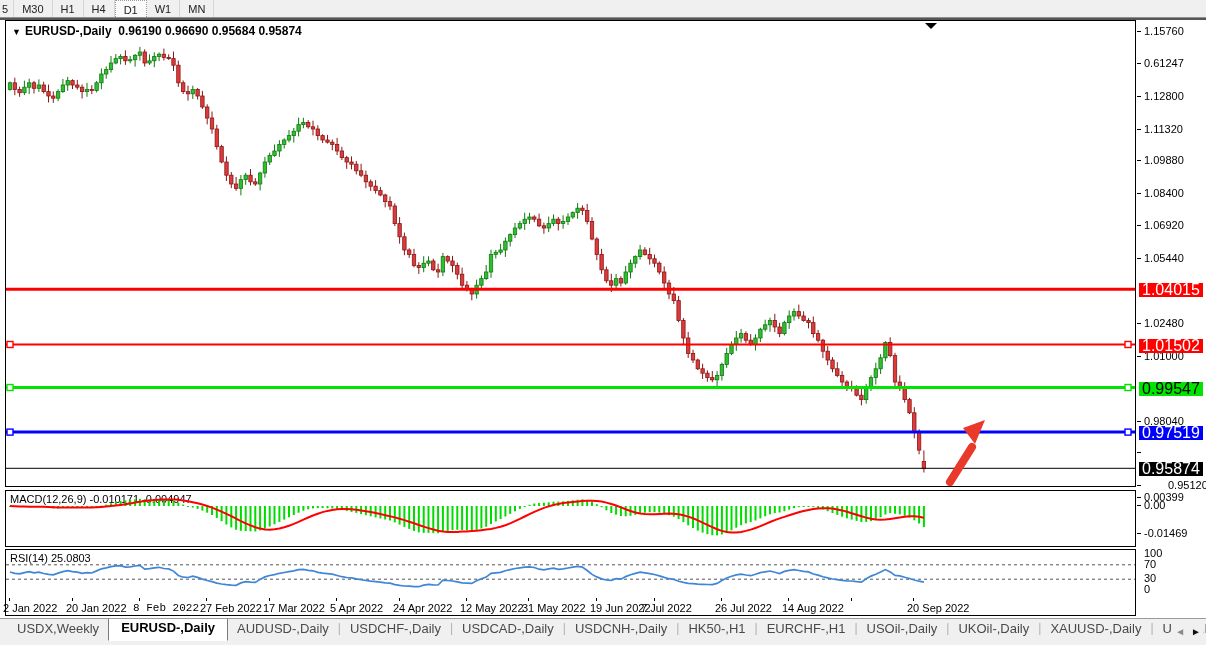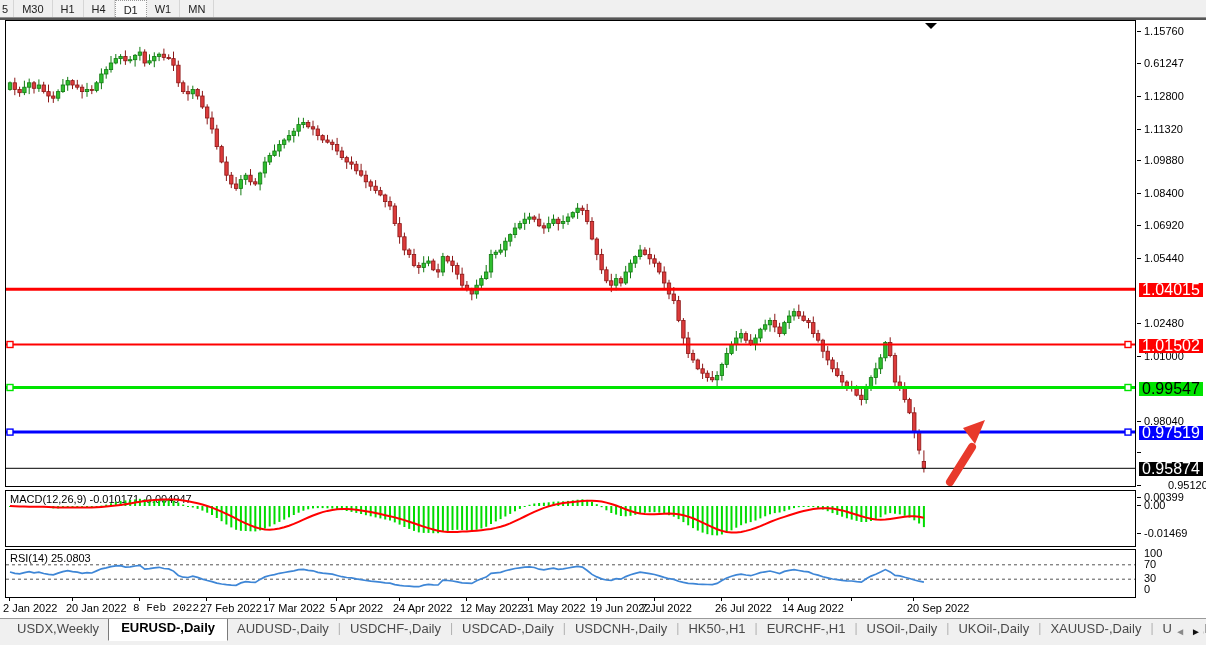--- a/index.html
+++ b/index.html
@@ -14,21 +14,21 @@
     display:flex; align-items:center; cursor:default; }
   .tf-btn.first { padding:1px 5px 0 2px; }
   .tf-btn.active { background:#fafafa; border:1px dotted #9a9a9a; border-bottom:none; }
   #toolbar-edge { position:absolute; left:0; top:17px; width:1206px; height:3px;
     background:#565656; border-top:1px solid #8f8f8f; }
 
   
   .pane { position:absolute; left:5px; width:1131px; background:#fff; border:1px solid #000; }
   #price-pane { top:20px; height:467px; }
   #macd-pane  { top:490px; height:57px; }
-  #rsi-pane   { top:549px; height:49px; }
+  #rsi-pane   { top:549px; height:67px; }
   .pane svg { position:absolute; left:0; top:0; z-index:2; }
 
   #chart-title { position:absolute; left:6px; top:3px; z-index:3; font-size:12px;
     font-weight:700; color:#000; white-space:nowrap; pointer-events:none; }
   #chart-title .caret { font-size:9px; margin-right:4px; }
 
   .ind-label { position:absolute; left:4px; top:2px; z-index:1; font-size:11px;
     color:#000; white-space:nowrap; pointer-events:none; }
 
   
@@ -65,20 +65,23 @@
       <div class="tf-btn">M30</div>
       <div class="tf-btn">H1</div>
       <div class="tf-btn">H4</div>
       <div class="tf-btn active">D1</div>
       <div class="tf-btn">W1</div>
       <div class="tf-btn">MN</div>
     </div>
   <div id="toolbar-edge"></div>
 
   <div id="price-pane" class="pane">
+    <div id="chart-title">
+      <span class="caret">▼</span><span>EURUSD-,Daily</span>&nbsp;&nbsp;<span>0.96190 0.96690 0.95684 0.95874</span>
+    </div>
     <svg id="price-svg" width="1129" height="465" viewBox="0 0 1129 465">
         <g>
           <line x1="4.0" y1="60.5" x2="4.0" y2="69.7" stroke="#117A11" stroke-width="1"></line>
           <rect x="2.3" y="61.8" width="3.4" height="6.6" fill="#2FBE2F" stroke="#117A11" stroke-width="0.8"></rect>
           <line x1="8.8" y1="56.7" x2="8.8" y2="74.2" stroke="#8A1616" stroke-width="1"></line>
           <rect x="7.1" y="61.8" width="3.4" height="6.6" fill="#DC3B3B" stroke="#8A1616" stroke-width="0.8"></rect>
           <line x1="13.6" y1="65.7" x2="13.6" y2="75.8" stroke="#8A1616" stroke-width="1"></line>
           <rect x="11.9" y="68.4" width="3.4" height="3.3" fill="#DC3B3B" stroke="#8A1616" stroke-width="0.8"></rect>
           <line x1="18.4" y1="59.7" x2="18.4" y2="74.1" stroke="#117A11" stroke-width="1"></line>
           <rect x="16.7" y="66.2" width="3.4" height="5.5" fill="#2FBE2F" stroke="#117A11" stroke-width="0.8"></rect>

